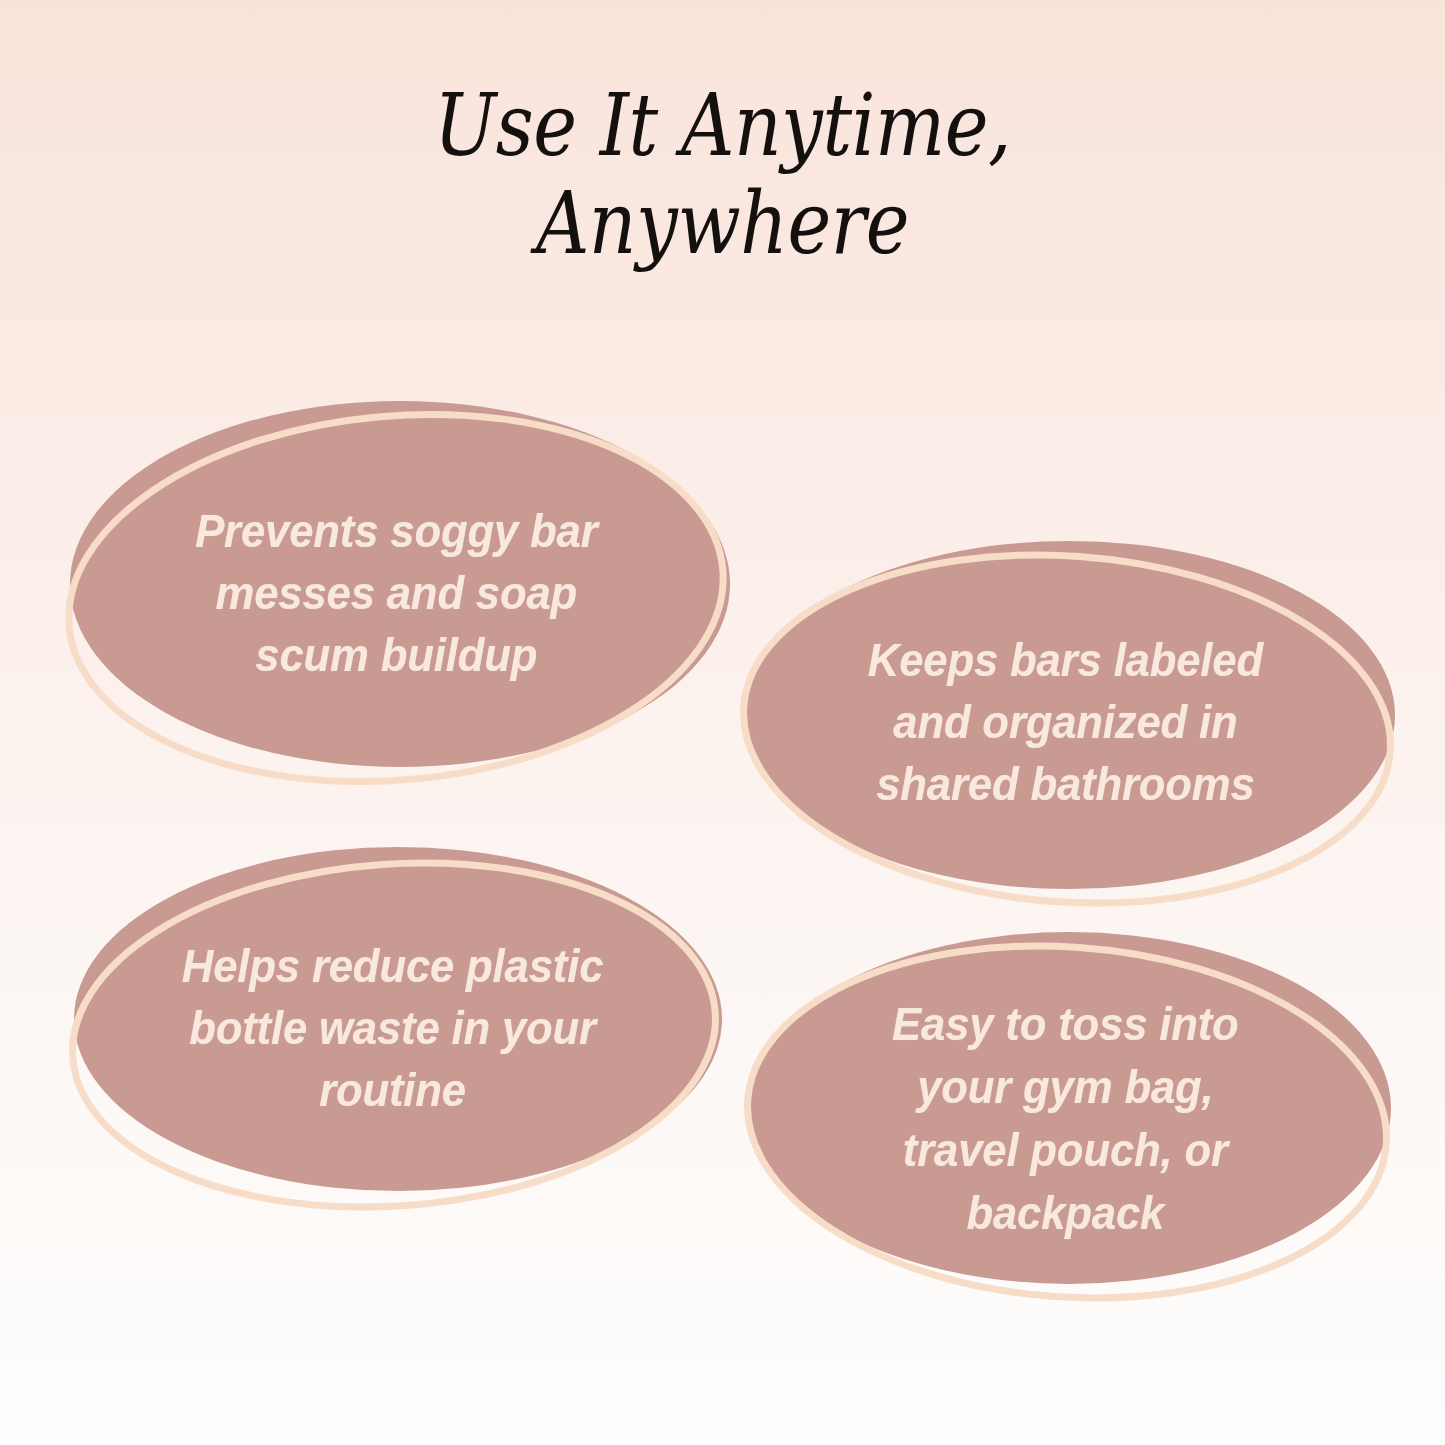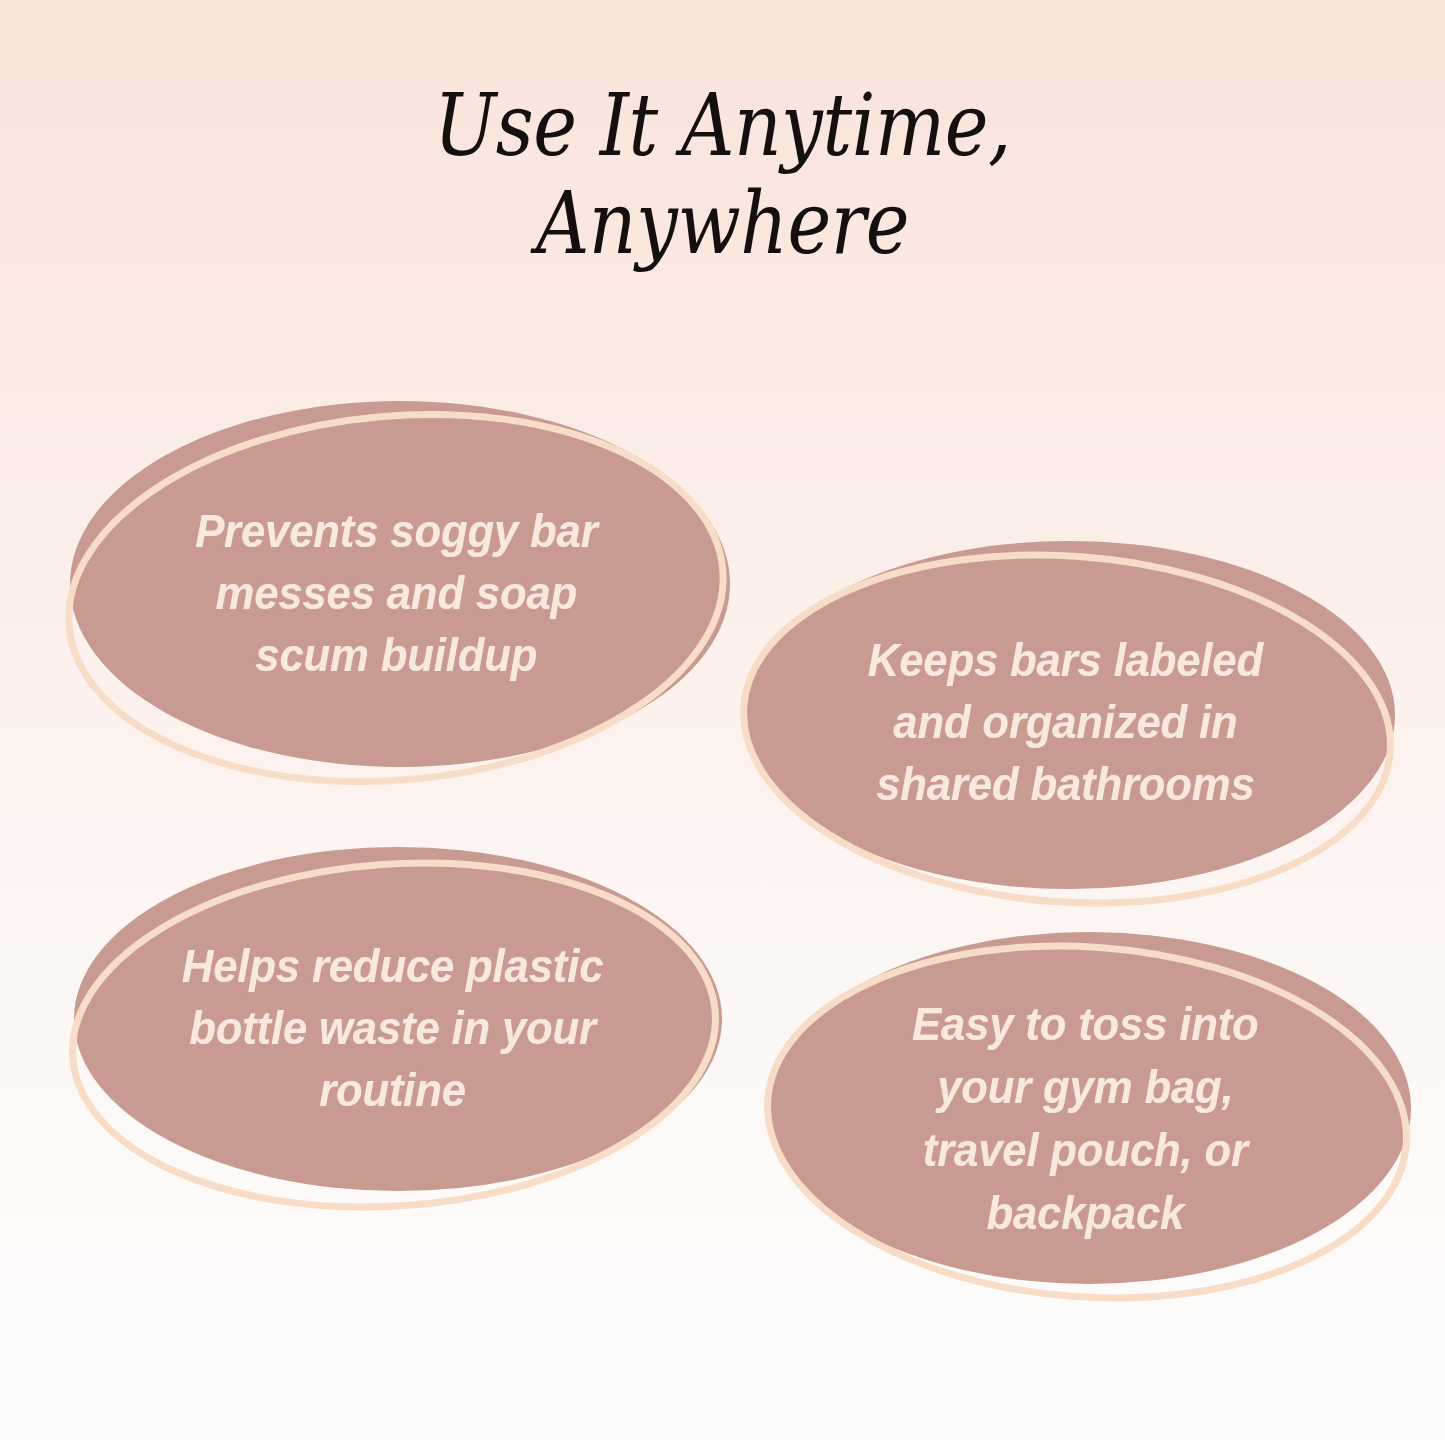--- a/index.html
+++ b/index.html
@@ -85,21 +85,21 @@
   
   #oval-1 { left: 58px;  top: 398px;  width: 676px; height: 390px; }
   #oval-1 .oval-text { padding: 0 104px; }
 
   #oval-2 { left: 731px; top: 537px;  width: 668px; height: 370px; }
   #oval-2 .oval-text { padding: 0 110px; }
 
   #oval-3 { left: 60px;  top: 845px;  width: 665px; height: 366px; }
   #oval-3 .oval-text { padding: 0 102px; }
 
-  #oval-4 { left: 755px; top: 930px;  width: 660px; height: 375px; }
+  #oval-4 { left: 735px; top: 930px;  width: 660px; height: 375px; }
   #oval-4 .oval-text  { padding: 0 100px; }
   #oval-4 .oval-text span { line-height: 63px; }
 </style>
 </head>
 <body>
 
 <div id="page">
 
   <div class="title-block">
     <span class="title-line">Use It Anytime,</span>

